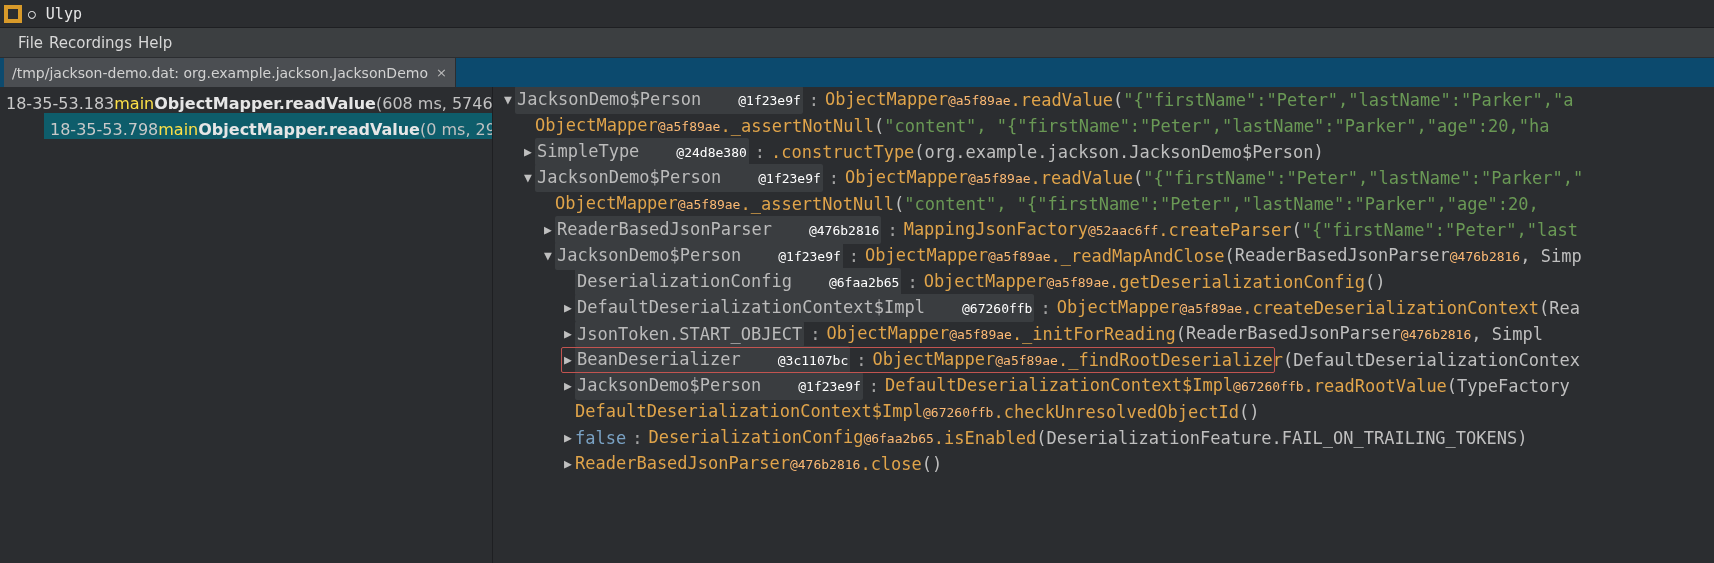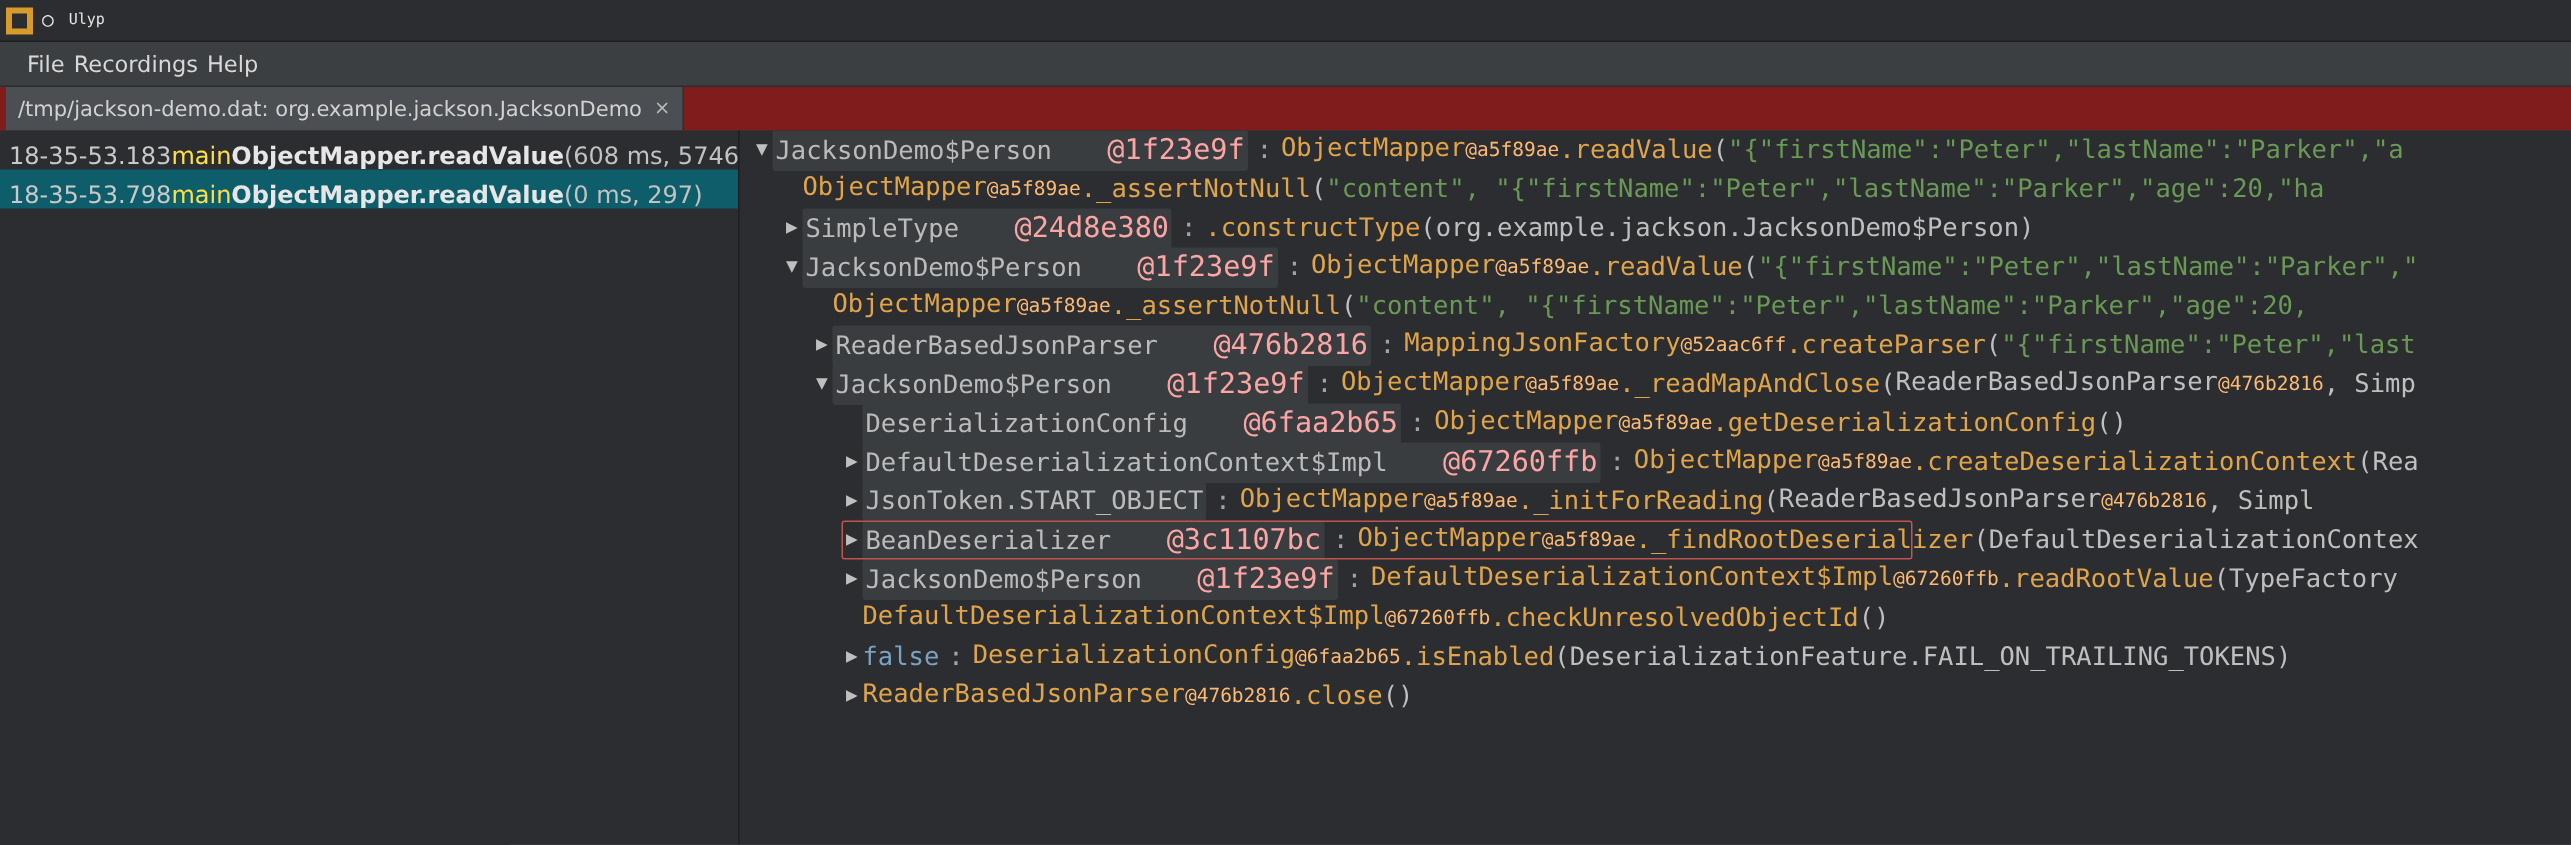--- a/index.html
+++ b/index.html
@@ -29,40 +29,40 @@
     display: inline-block;
     position: relative;
   }
   .titlebar .app-icon::after {
     content: "";
     position: absolute;
     inset: 4px;
     background: #2b2d30;
   }
   .titlebar .win-btn { font-size: 13px; color: #eee; }
-  .titlebar .title { color: #e6e6e6; font-size: 10px; margin-left: 4px; }
+  .titlebar .title { color: #e6e6e6; font-size: 15px; margin-left: 4px; }
 
   
   .menubar {
     height: 30px;
     background: #3c3f41;
     display: flex;
     align-items: center;
     gap: 6px;
     padding: 0 18px;
     color: #d8d8d8;
     font-family: "DejaVu Sans", "Liberation Sans", sans-serif;
     font-size: 15px;
     border-bottom: 1px solid #2b2d30;
   }
 
   
   .tabbar {
     height: 29px;
-    background: #7f1d1d;
+    background: #0c4a6e;
     display: flex;
     align-items: stretch;
     padding: 0 4px;
   }
   .tab {
     display: flex;
     align-items: center;
     background: #4b4e52;
     color: #d2d2d2;
     padding: 0 8px;
@@ -88,40 +88,41 @@
     height: 26px;
     display: flex;
     align-items: flex-end;
     padding: 0 6px;
     white-space: pre;
     font-family: "DejaVu Sans", sans-serif;
   }
   .sidebar-row.selected {
     background: #0e5d6b;
     color: #e9efee;
+    margin-left: 44px;
   }
   .sidebar-row .ts    { color: #c9c9c9; }
   .sidebar-row .thr   { color: #fde047; }
   .sidebar-row .meth  { color: #e6e6e6; font-weight: 600; }
   .sidebar-row .info  { color: #c2c2c2; }
 
   
   .tree {
     flex: 1;
     background: #2b2d30;
     border-left: 1px solid #1e1f22;
     overflow: hidden;
     white-space: nowrap;
     font-size: 17px;
     line-height: 26px;
   }
   .row { display: flex; align-items: center; height: 26px; padding-left: 8px; }
   .arrow { display:inline-block; width:14px; color:#bfbfbf; font-size:13px; text-align:center; }
   .blk { background:#3a3d40; border-radius:2px; padding:0 2px; }
-  .hash { color:#fca5a5; font-size:19px;padding-left:37px; }
+  .hash { color:#ffffff; font-size:13px;padding-left:37px; }
   .sep  { color:#a3a3a3; padding:0 6px; }
   .call { color:#e0a44a; }
   .paren { color:#bfbfbf; }
   .str  { color:#6a9955; }
   .arg  { color:#bfbfbf; }
   .ident{ color:#7aa2c4; }
   .hashS{ color:#fdba74; font-size:13px; }
   .highlight-row {
     position: relative;
   }

